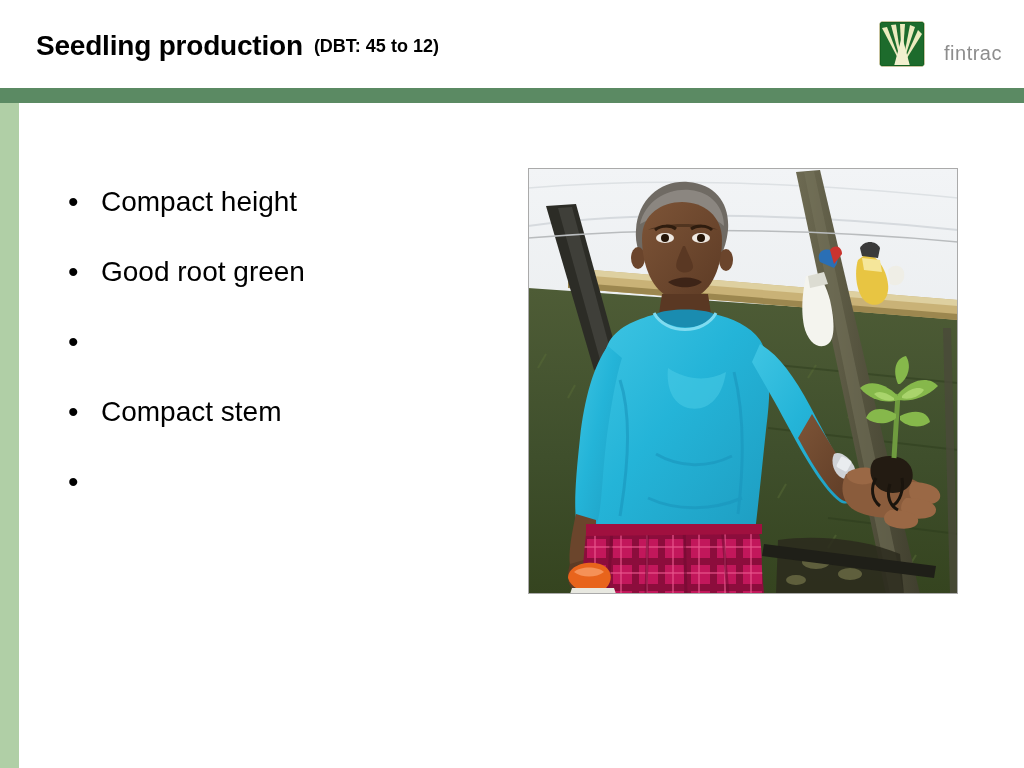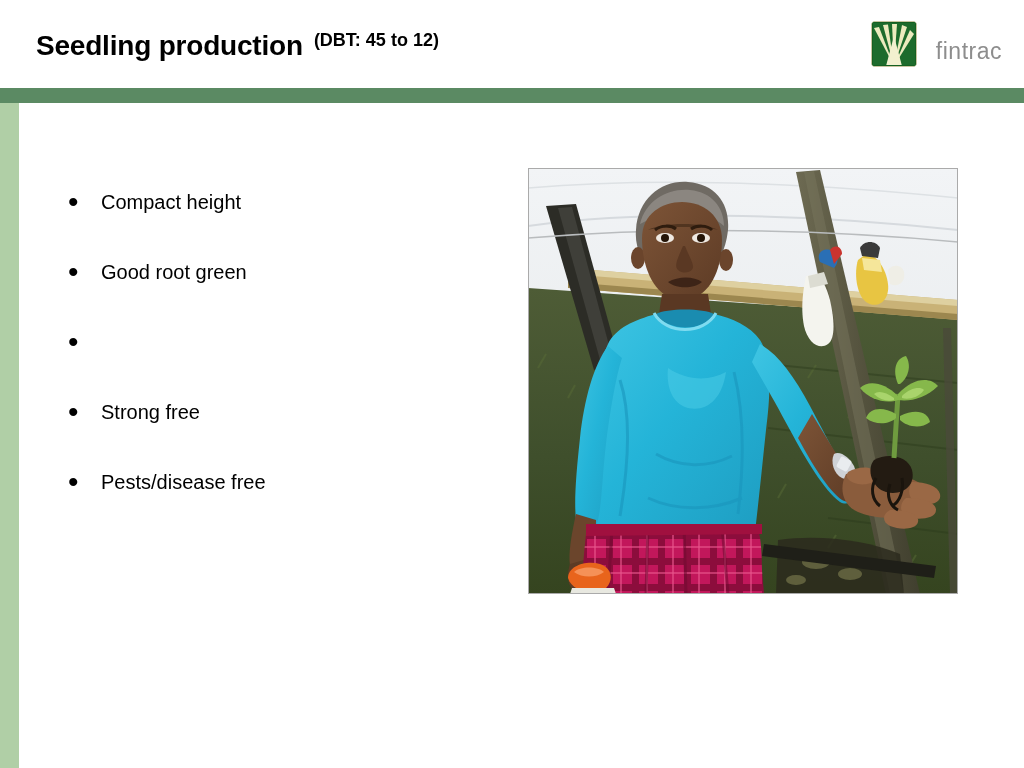--- a/index.html
+++ b/index.html
@@ -27,21 +27,21 @@
     left: 0; top: 0;
     width: 1024px;
     height: 88px;
     background: #ffffff;
   }
   .title-wrap {
     position: absolute;
     left: 36px;
     top: 30px;
     display: flex;
-    align-items: flex-start;
+    align-items: center;
   }
   .title-main {
     font-size: 28px;
     font-weight: bold;
     color: #000000;
     letter-spacing: -0.2px;
     white-space: nowrap;
   }
   .title-sub {
     font-size: 18px;
@@ -64,21 +64,21 @@
     height: 46px;
     border-radius: 4px;
     overflow: hidden;
     position: relative;
     background: #1d6b2c;
     border: 1px solid #c9c4a0;
     box-sizing: border-box;
   }
   .logo-mark svg { display: block; }
   .logo-text {
-    font-size: 23px;
+    font-size: 20px;
     color: #8d8d8d;
     letter-spacing: 0.5px;
     margin-left: 19px;
     line-height: 1;
     position: relative;
     top: -4px;
     font-weight: normal;
   }
 
   
@@ -115,21 +115,21 @@
   }
   .bullet-dot {
     width: 33px;
     flex: 0 0 33px;
     font-size: 30px;
     line-height: 32px;
     color: #000000;
     text-align: left;
   }
   .bullet-text {
-    font-size: 20px;
+    font-size: 28px;
     line-height: 32px;
     color: #000000;
     white-space: nowrap;
   }
 
   
   .photo {
     position: absolute;
     left: 528px;
     top: 168px;
@@ -185,26 +185,25 @@
       <span class="bullet-dot">•</span>
       <span class="bullet-text">Good root green</span>
     </div>
 
     <div class="bullet-row">
       <span class="bullet-dot">•</span>
     </div>
 
     <div class="bullet-row">
       <span class="bullet-dot">•</span>
-      <span class="bullet-text">Strong free</span>
+      <span class="bullet-text">Compact stem</span>
     </div>
 
     <div class="bullet-row">
       <span class="bullet-dot">•</span>
-      <span class="bullet-text">Pests/disease free</span>
     </div>
 
   </div>
 
   <div class="photo">
     <svg width="430" height="426" viewBox="0 0 430 426" aria-hidden="true">
       <defs>
         <linearGradient id="skyG" x1="0" y1="0" x2="0" y2="1">
           <stop offset="0%" stop-color="#f2f4f6"></stop>
           <stop offset="100%" stop-color="#e2e6e8"></stop>

